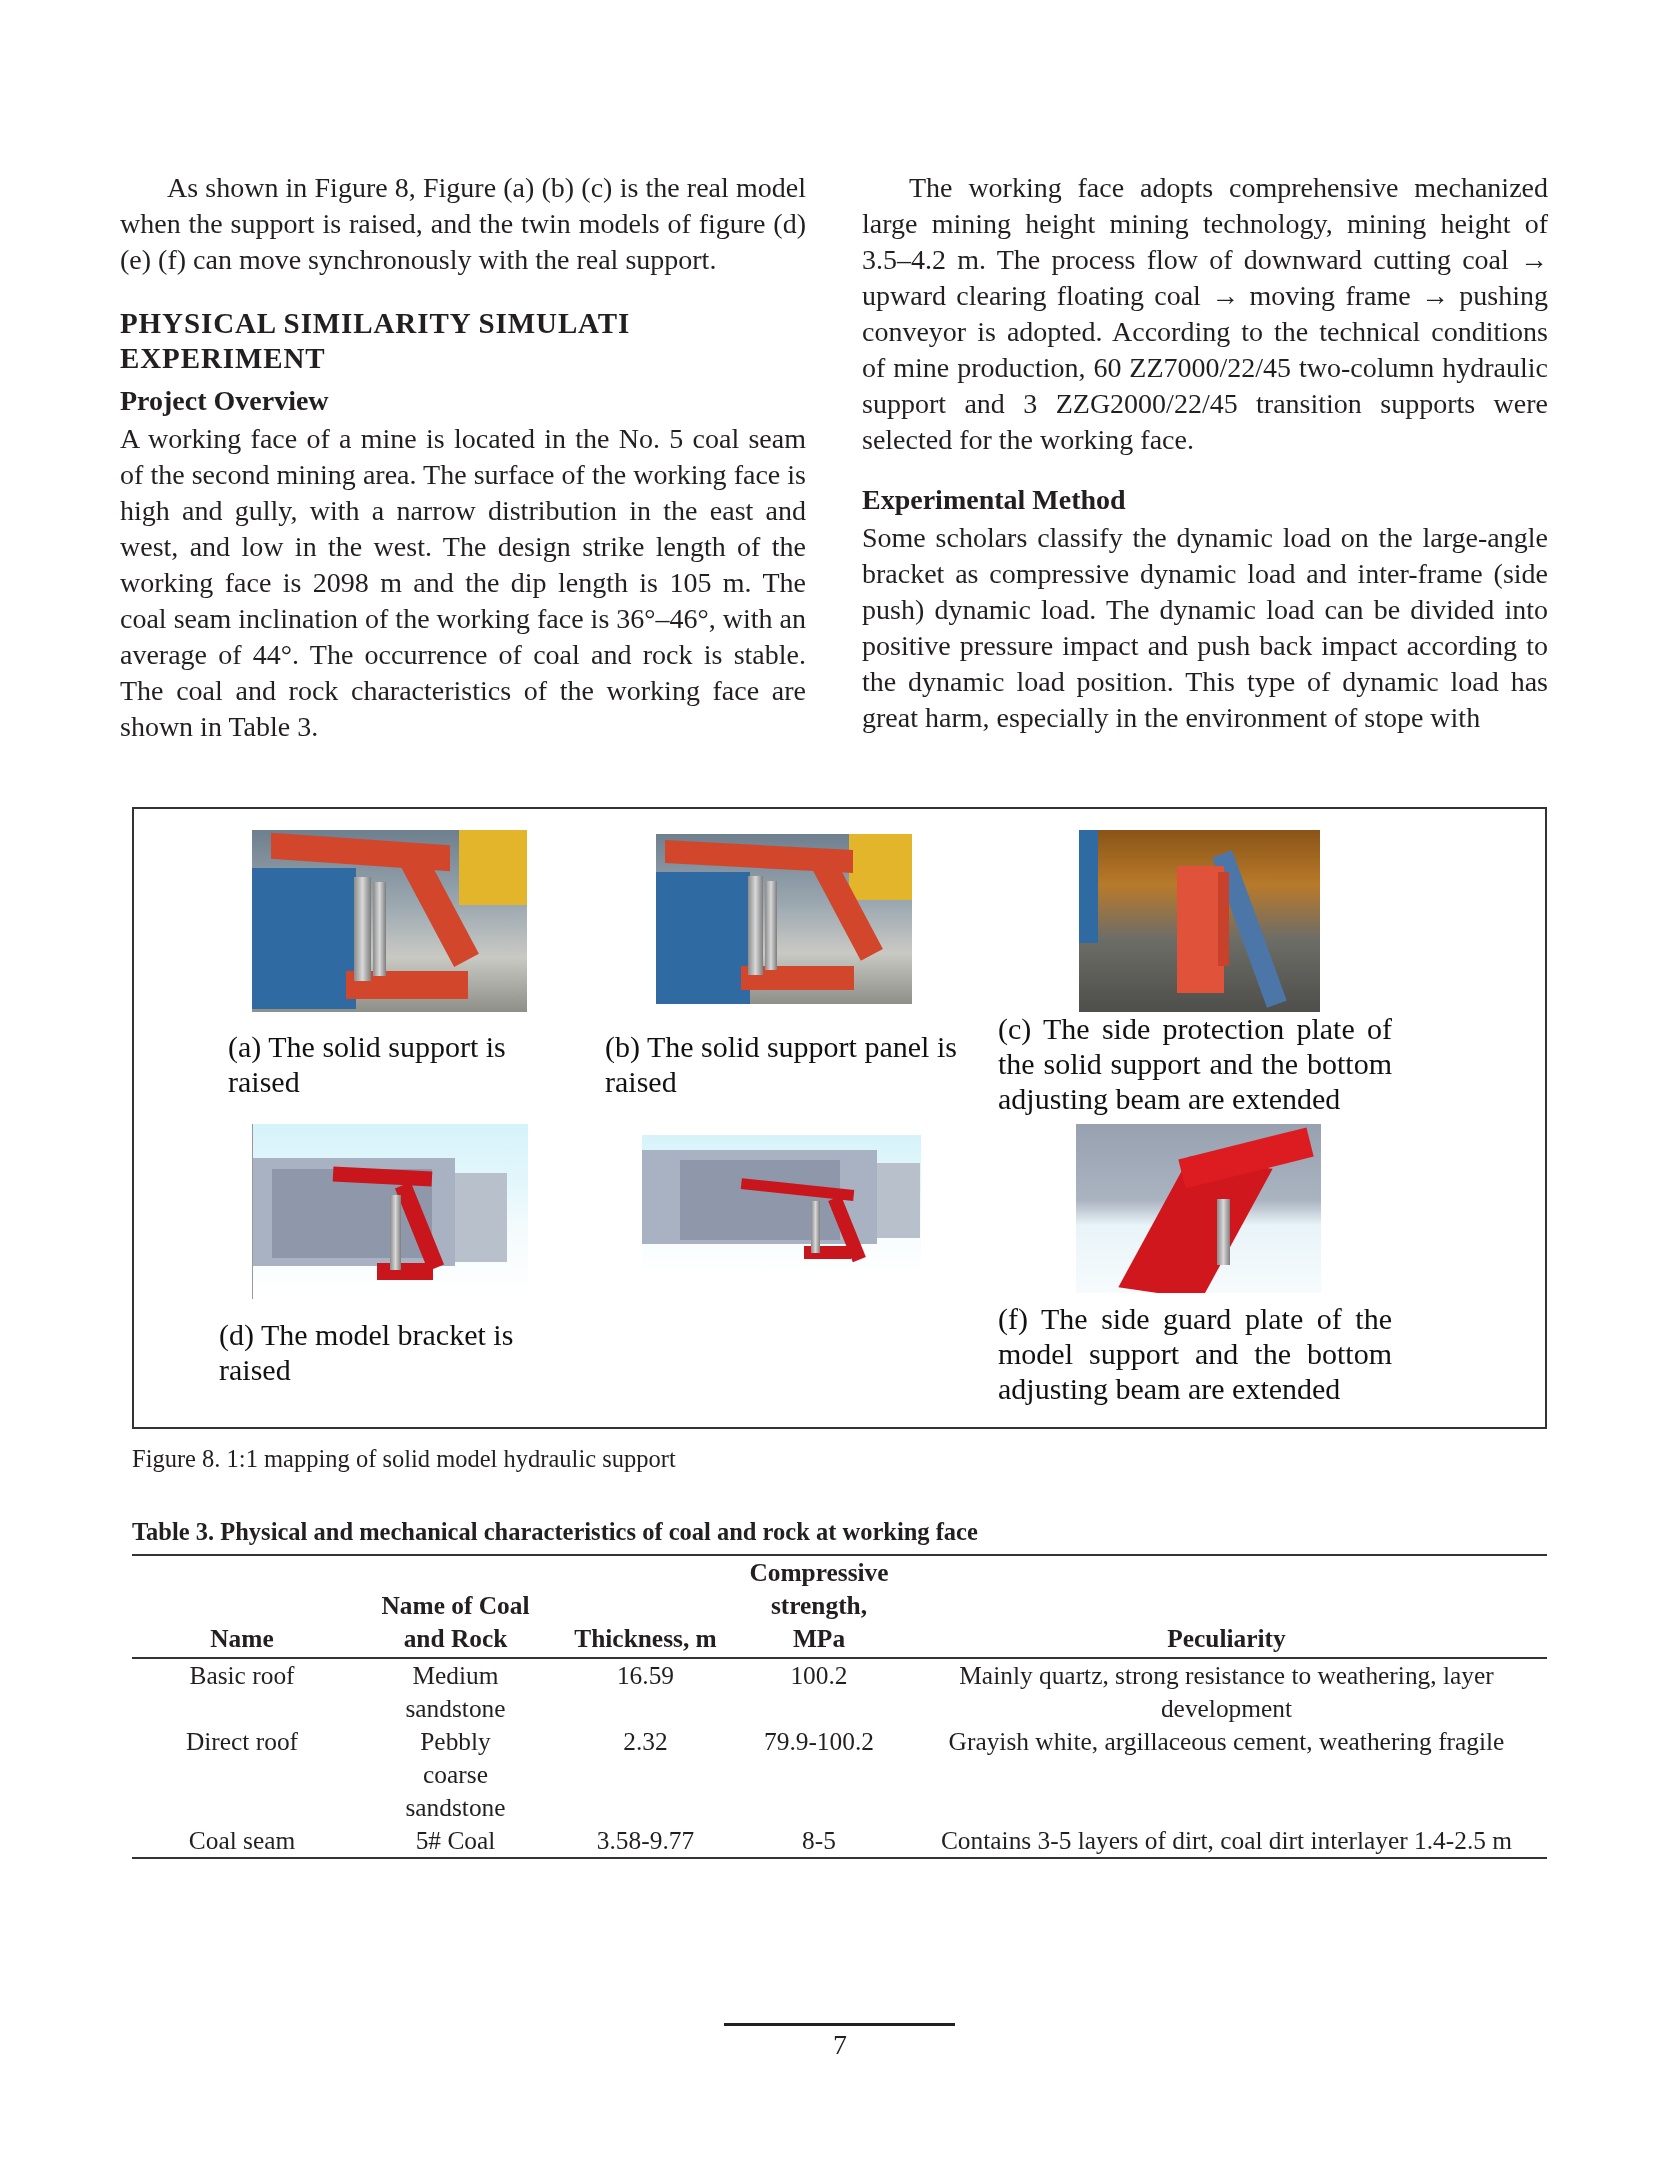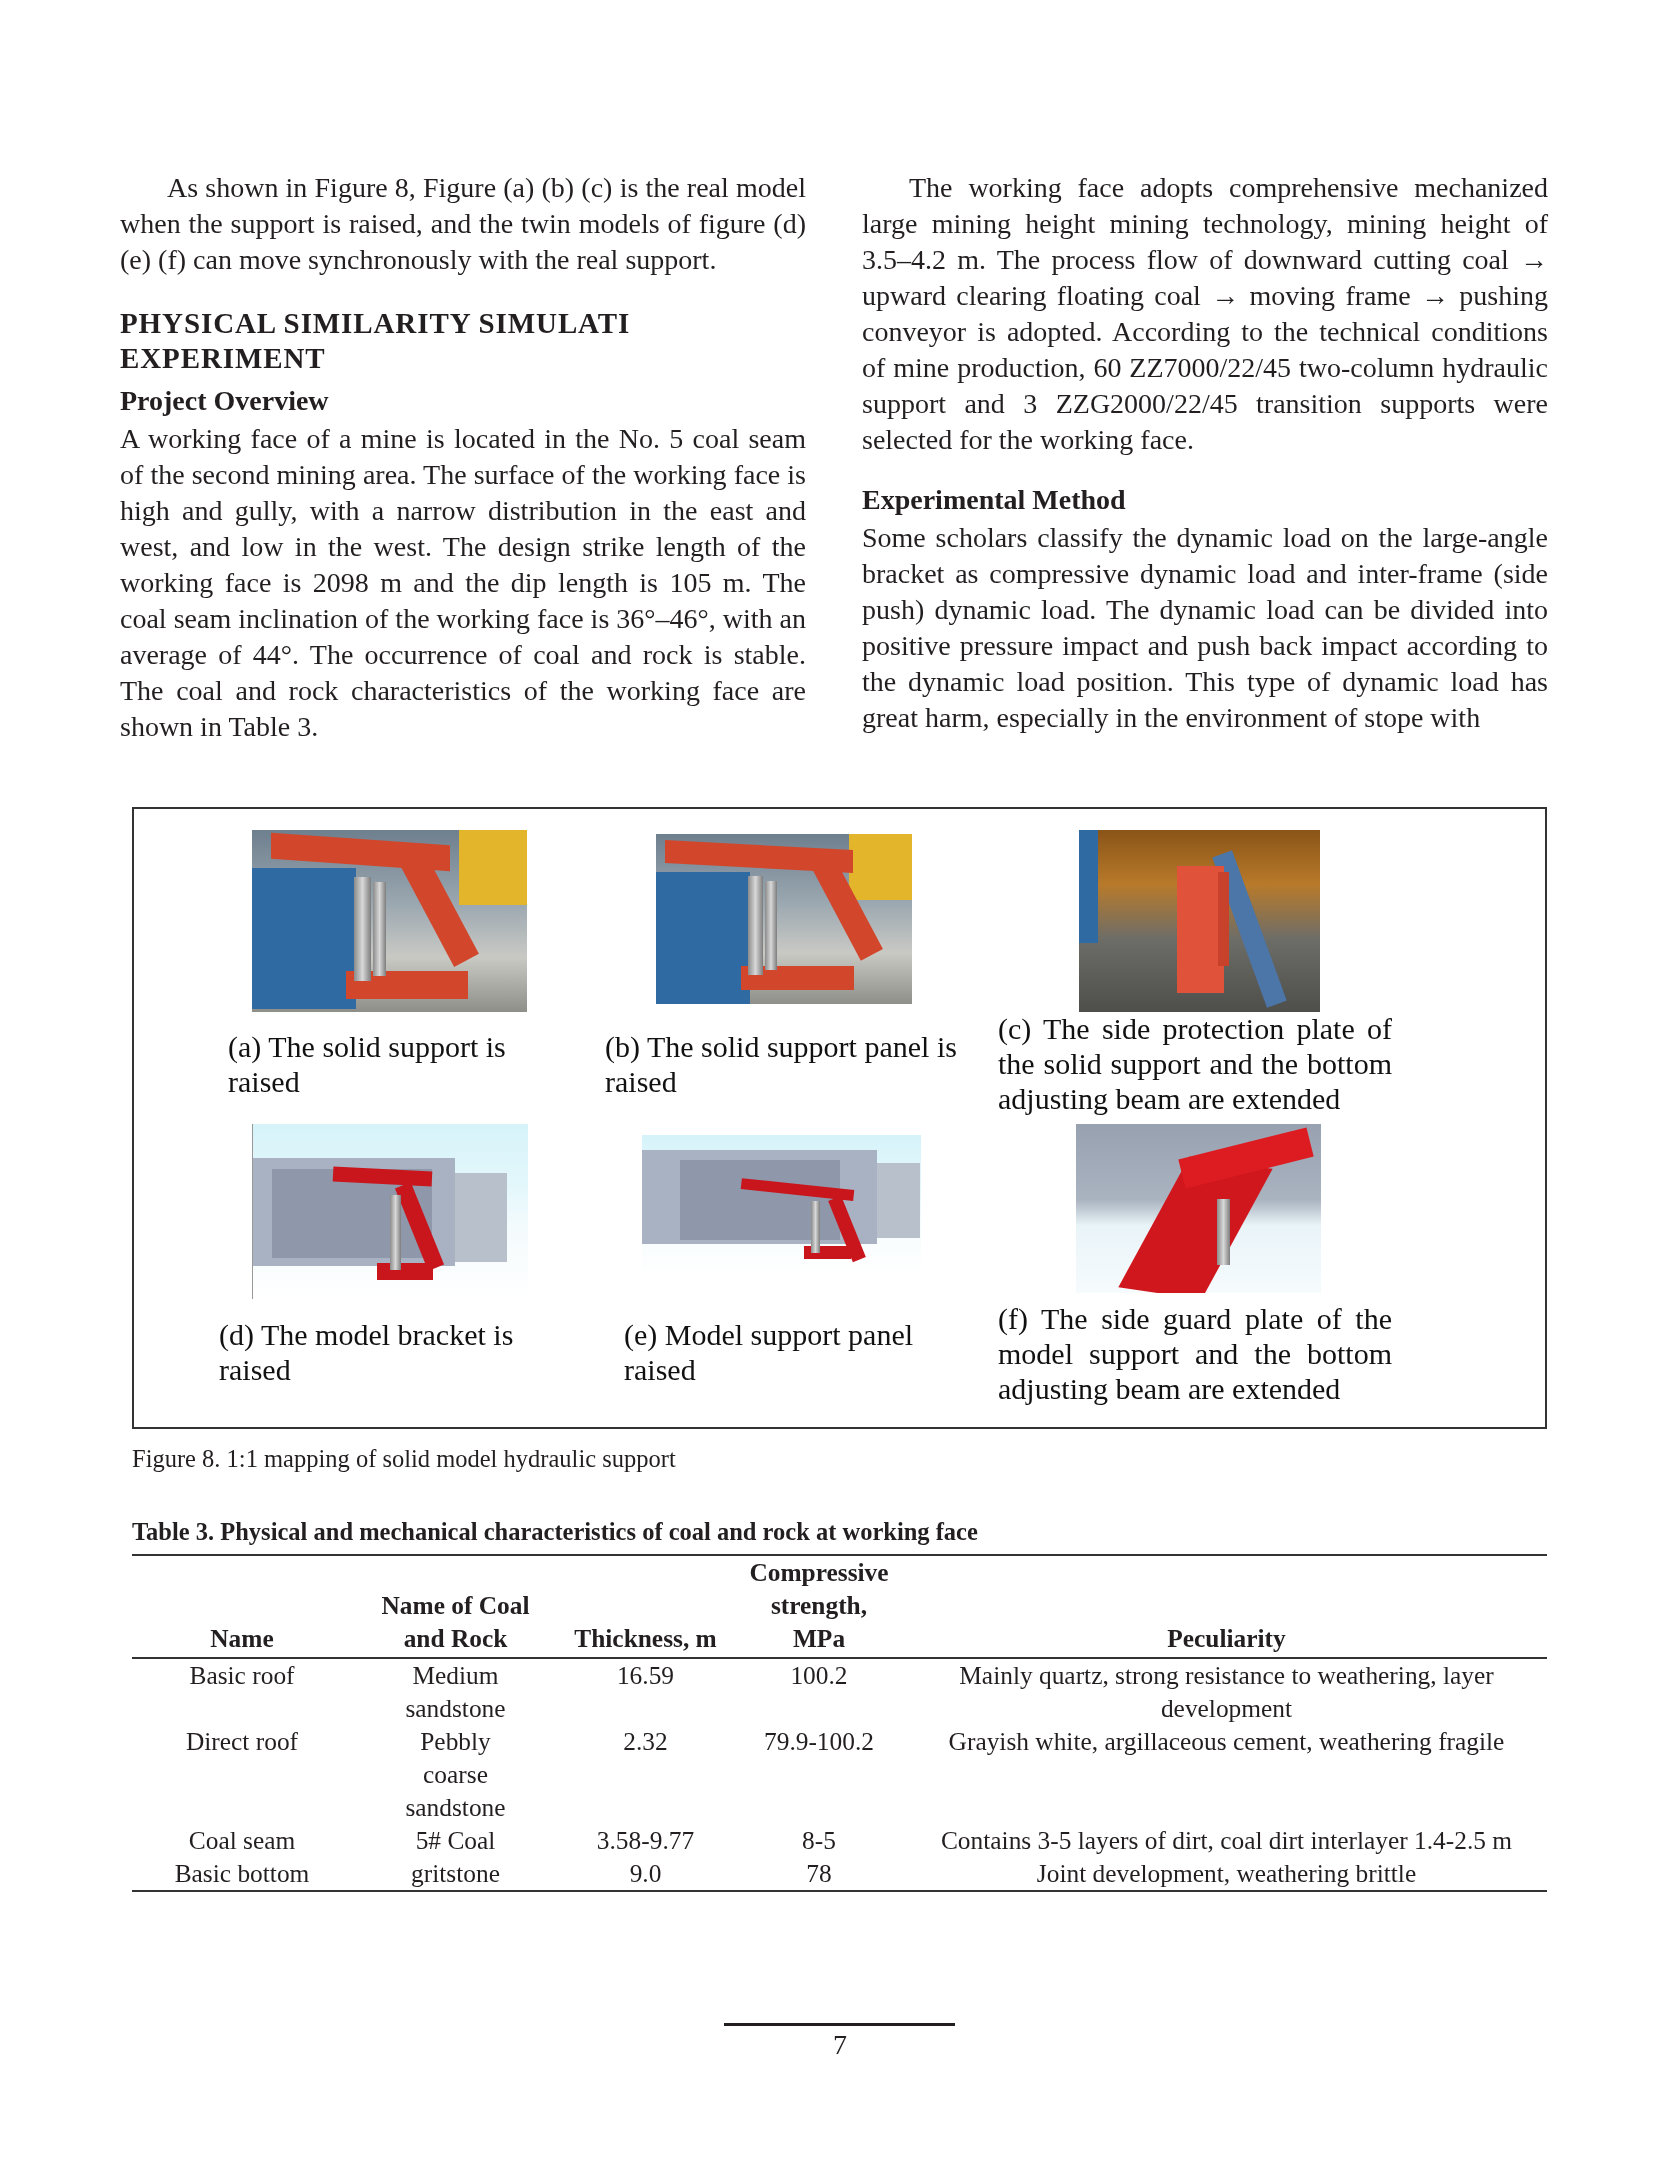--- a/index.html
+++ b/index.html
@@ -111,21 +111,20 @@
 
   <div class="photo sky" style="left:508px; top:326px; width:279px; height:141px;">
     <div class="wall" style="left:0; top:15px; width:235px; height:94px;"></div>
     <div class="wall-dark" style="left:38px; top:24.5px; width:160px; height:80px;"></div>
     <div class="wall" style="left:235px; top:28px; width:43px; height:75px; background:#b8c0cc;"></div>
     <div class="model-red" style="left:99px; top:49px; width:113px; height:11.3px; transform:rotate(6deg);"></div>
     <div class="model-red" style="left:198px; top:61px; width:14px; height:66px; transform:rotate(-22deg);"></div>
     <div class="model-red" style="left:162px; top:111px; width:47px; height:13px;"></div>
     <div class="cyl" style="left:169px; top:66px; width:9.4px; height:52px;"></div>
   </div>
-  <div class="cap" style="left:490px; top:508px; width:320px;">(e) Model support panel raised</div>
 
   <div class="photo" style="left:942px; top:315px; width:245px; height:169px; background:linear-gradient(180deg,#98a1b0 0%,#aab3c0 45%,#e9f4f8 60%,#f6fbfd 100%);">
     <div class="model-red" style="left:75px; top:38px; width:89px; height:132px; transform:skewX(-22deg) rotate(8deg); background:#d0171d;"></div>
     <div class="model-red" style="left:104px; top:19px; width:132px; height:30px; transform:rotate(-14deg); background:#dd1c22;"></div>
     <div class="cyl" style="left:141px; top:75px; width:13px; height:66px;"></div>
   </div>
   <div class="cap left" style="left:864px; top:492px; width:394px;">(f) The side guard plate of the model support and the bottom adjusting beam are extended</div>
 </div>
 
 <div class="fig-caption">Figure 8.  1:1 mapping of solid model hydraulic support</div>
@@ -167,25 +166,18 @@
       <td class="c">79.9-100.2</td>
       <td class="l">Grayish white, argillaceous cement, weathering fragile</td>
     </tr>
     <tr>
       <td class="l">Coal seam</td>
       <td class="l">5# Coal</td>
       <td class="c">3.58-9.77</td>
       <td class="c">8-5</td>
       <td class="l">Contains 3-5 layers of dirt, coal dirt interlayer 1.4-2.5 m</td>
     </tr>
-    <tr>
-      <td class="l">Basic bottom</td>
-      <td class="l">gritstone</td>
-      <td class="c">9.0</td>
-      <td class="c">78</td>
-      <td class="l">Joint development, weathering brittle</td>
-    </tr>
   </tbody>
 </table>
 
 <div class="page-rule"></div>
 <div class="page-num">7</div>
 
 
 </body></html>

